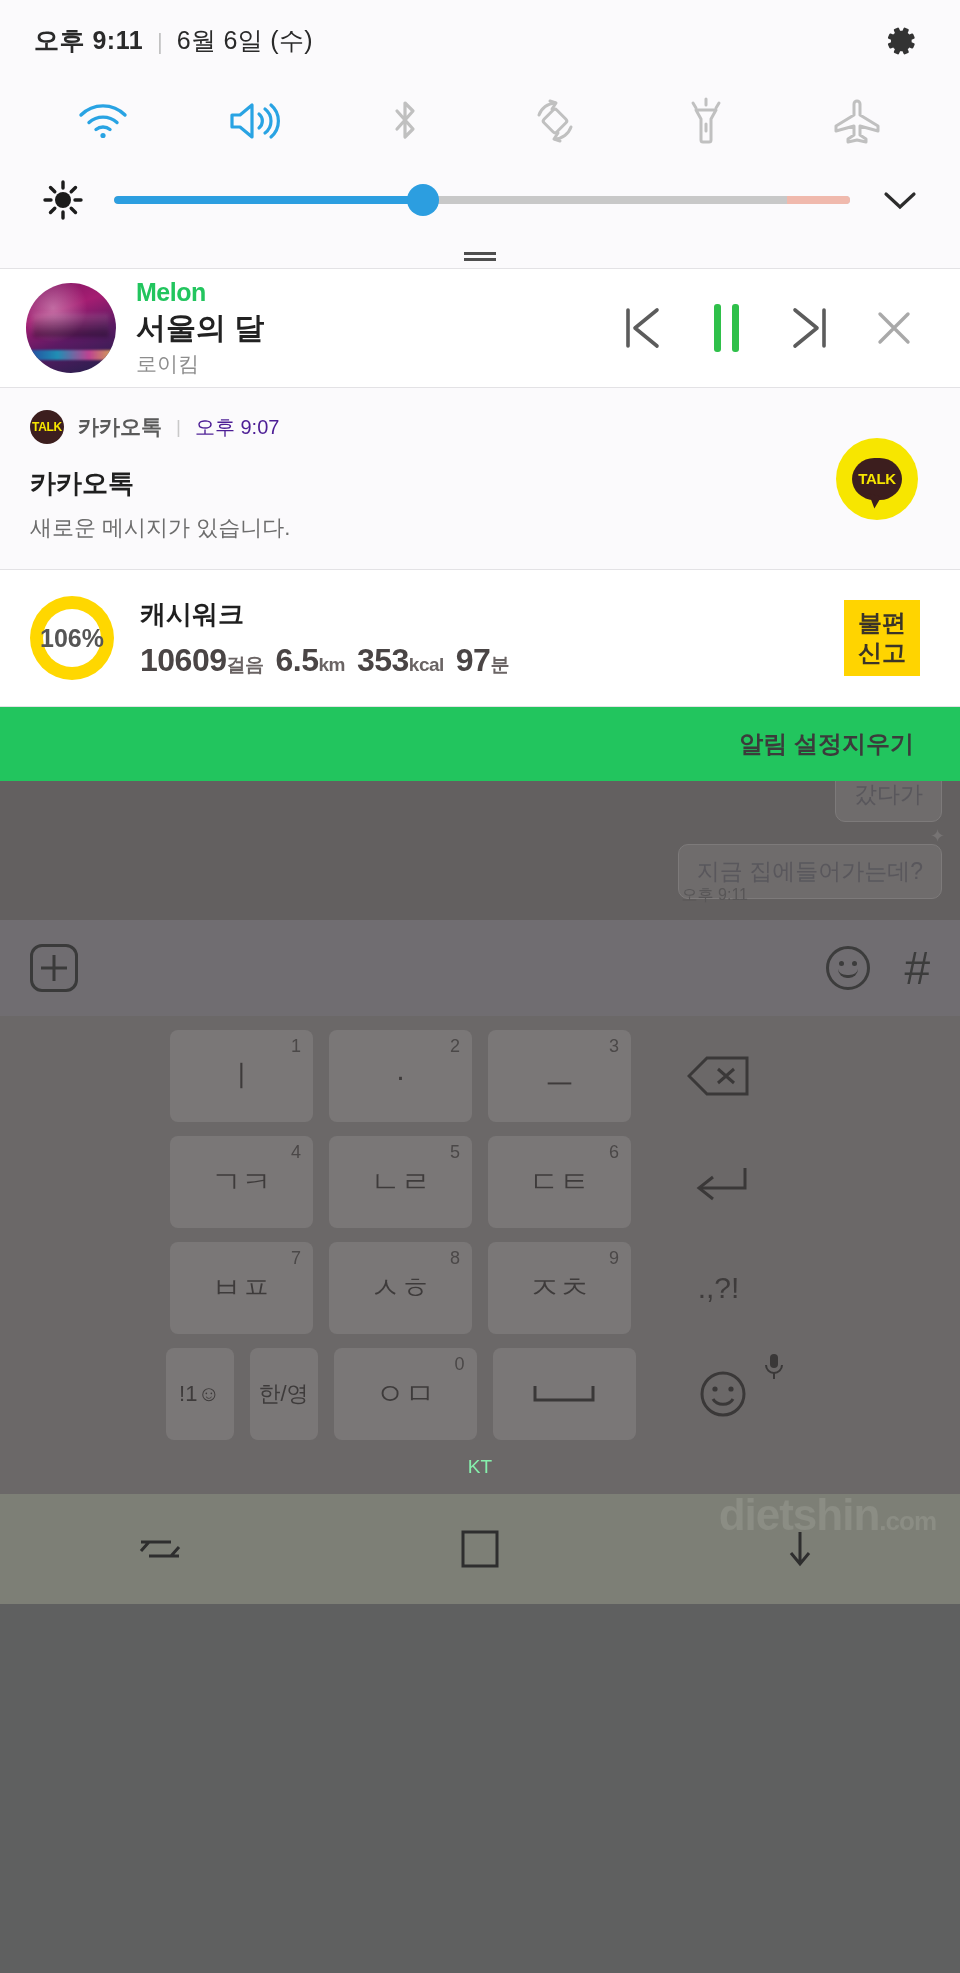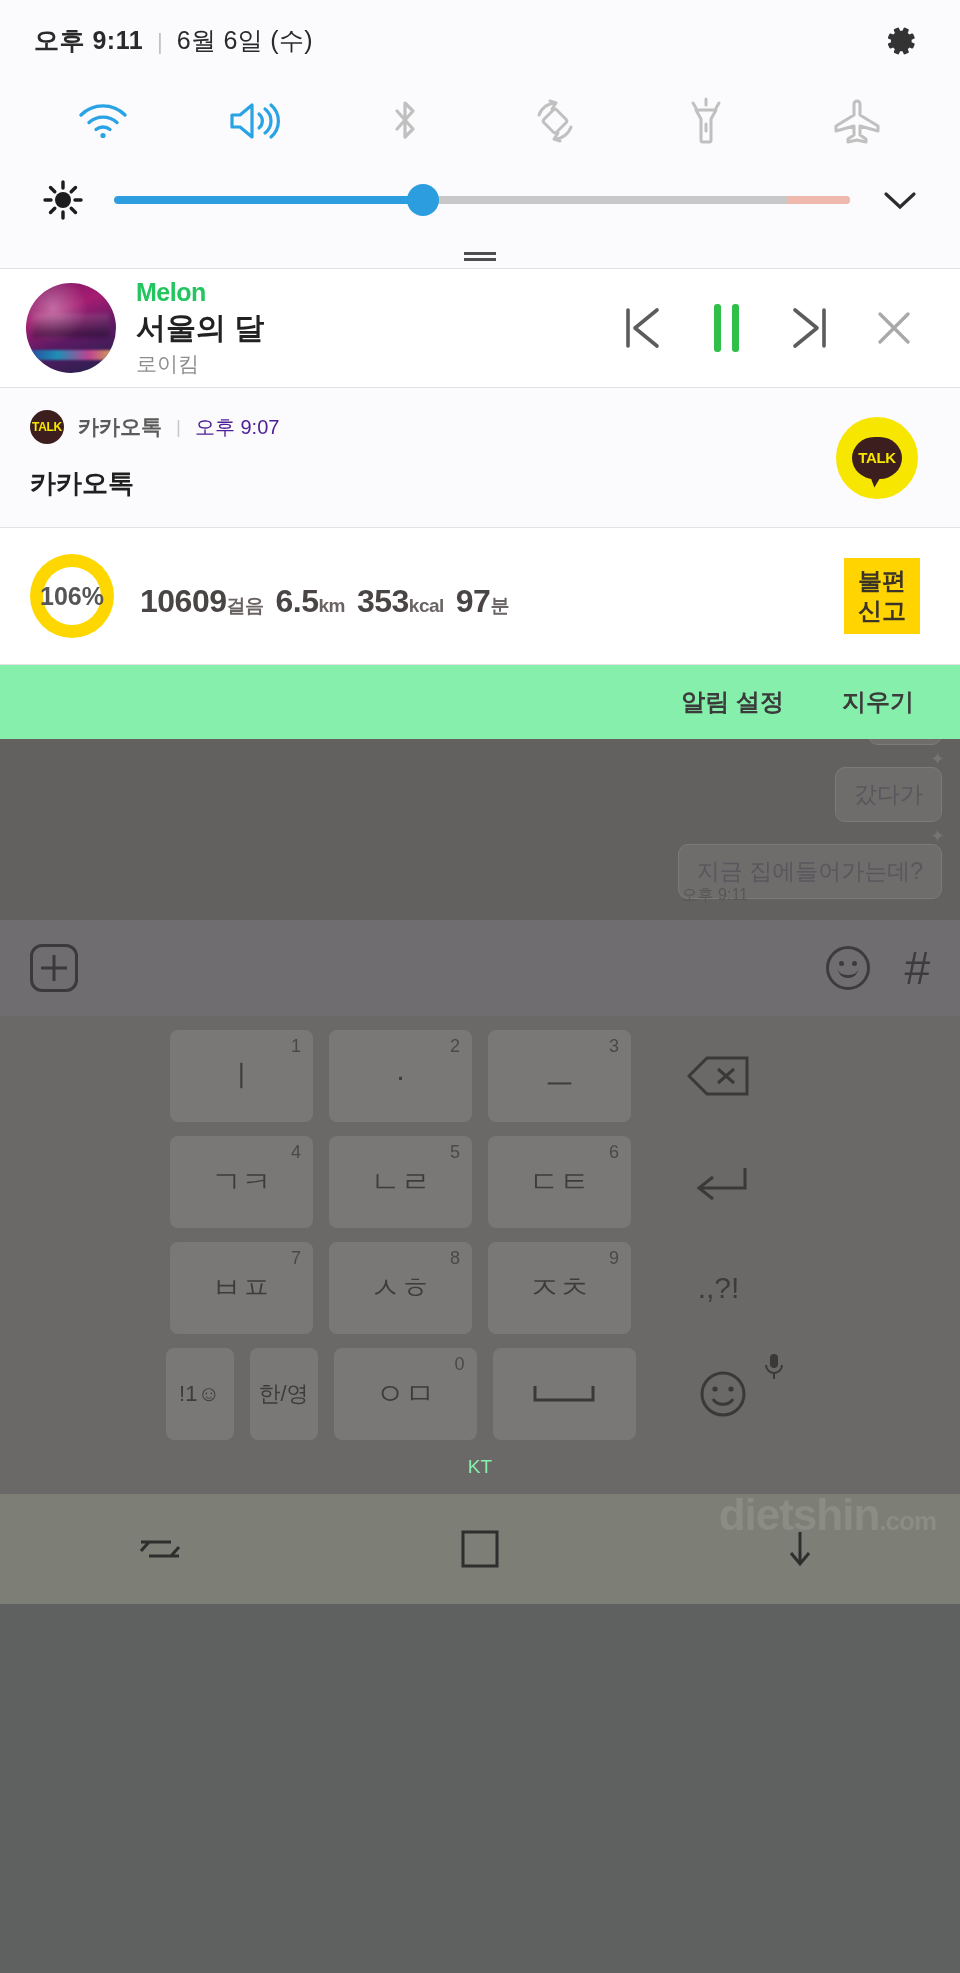--- a/index.html
+++ b/index.html
@@ -122,21 +122,21 @@
   .cash-stats { display: flex; align-items: baseline; gap: 12px; margin-top: 10px; }
   .stat { color: #4a4545; font-weight: 700; font-size: 32px; letter-spacing: -.5px; }
   .stat u { text-decoration: none; font-size: 19px; font-weight: 600; color: #6a6464; }
   .report-btn {
     position: absolute; right: 40px; top: 50%; transform: translateY(-50%);
     width: 76px; height: 76px; background: #ffd400; display: flex; flex-direction: column;
     align-items: center; justify-content: center; line-height: 1.25;
   }
   .report-btn span { font-size: 24px; color: #3a3428; font-weight: 600; }
 
-  .actions { background: #86efac; height: 74px; display: flex; align-items: center; justify-content: flex-end; gap: 58px; padding-right: 46px; }
+  .actions { background: #22c55e; height: 74px; display: flex; align-items: center; justify-content: flex-end; padding-right: 46px; }
   .action-link { font-size: 24px; color: #3b3b3b; font-weight: 600; }
 
   
   .app-area { position: absolute; left: 0; width: 960px; background: #666363; }
   .chat-bg {
     height: 240px; width: 100%;
     background: #636060;
     position: relative; overflow: hidden;
   }
   .bubbles { position: absolute; right: 18px; top: 10px; width: 560px; }
@@ -472,32 +472,34 @@
     <div class="divider"></div>
 
     <div class="notif">
       <div class="notif-head">
         <div class="talk-badge-sm">TALK</div>
         <div class="notif-app">카카오톡</div>
         <div class="notif-bar">|</div>
         <div class="notif-time">오후 9:07</div>
       </div>
       <div class="notif-title">카카오톡</div>
+      <div class="notif-body">새로운 메시지가 있습니다.</div>
       <div class="talk-badge-lg">
         <div class="talk-bubble">TALK</div>
       </div>
     </div>
 
     <div class="divider"></div>
 
     <div class="cash">
       <div class="ring">
         <span>106%</span>
       </div>
       <div class="cash-meta">
+        <div class="cash-title">캐시워크</div>
         <div class="cash-stats">
           <div class="stat">
             <span>10609</span><u>걸음</u>
           </div>
           <div class="stat">
             <span>6.5</span><u>km</u>
           </div>
           <div class="stat">
             <span>353</span><u>kcal</u>
           </div>

